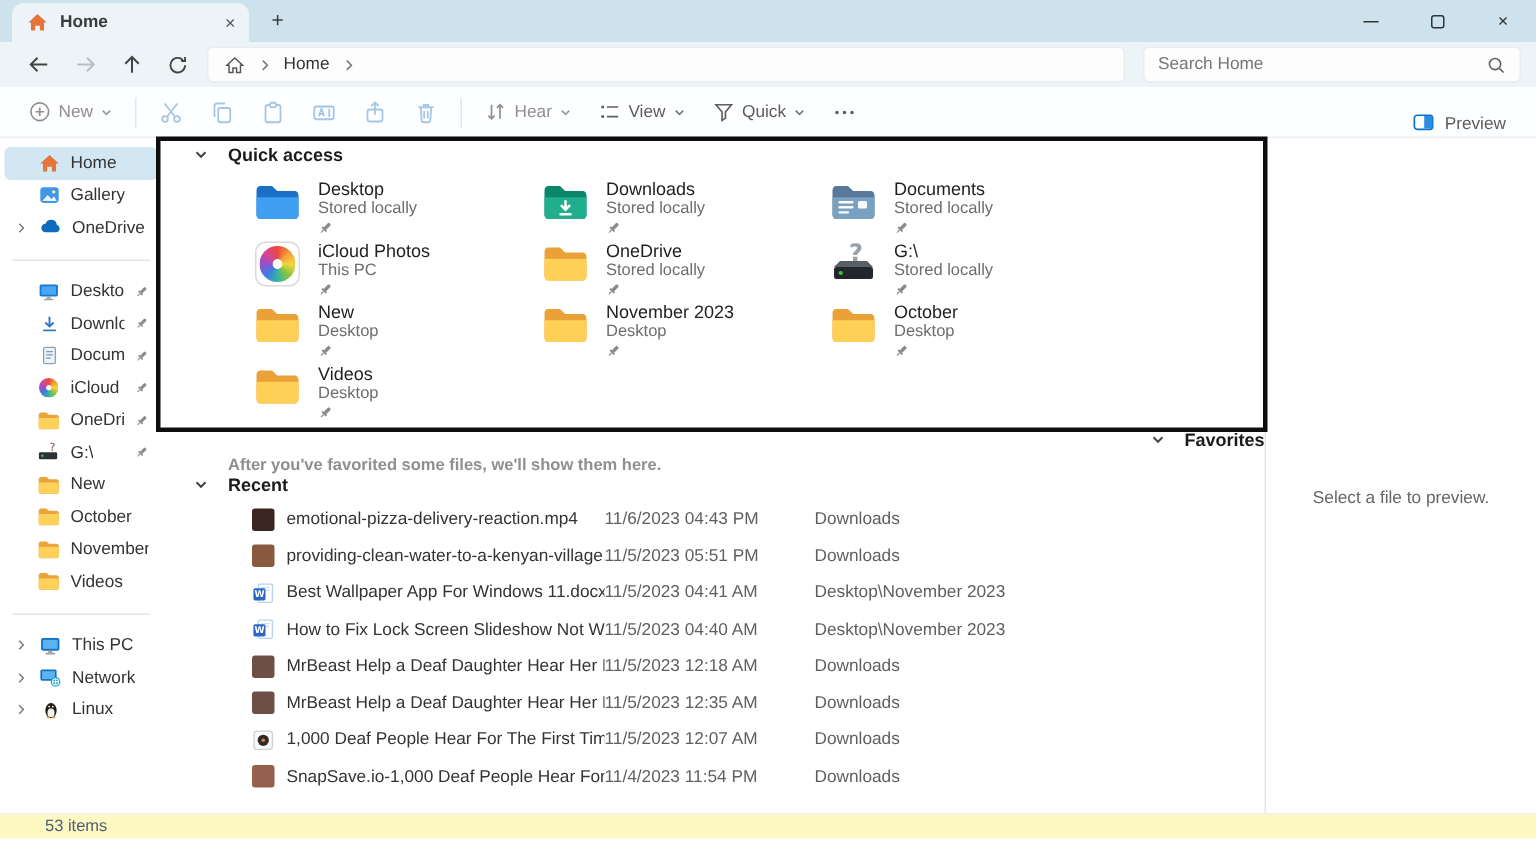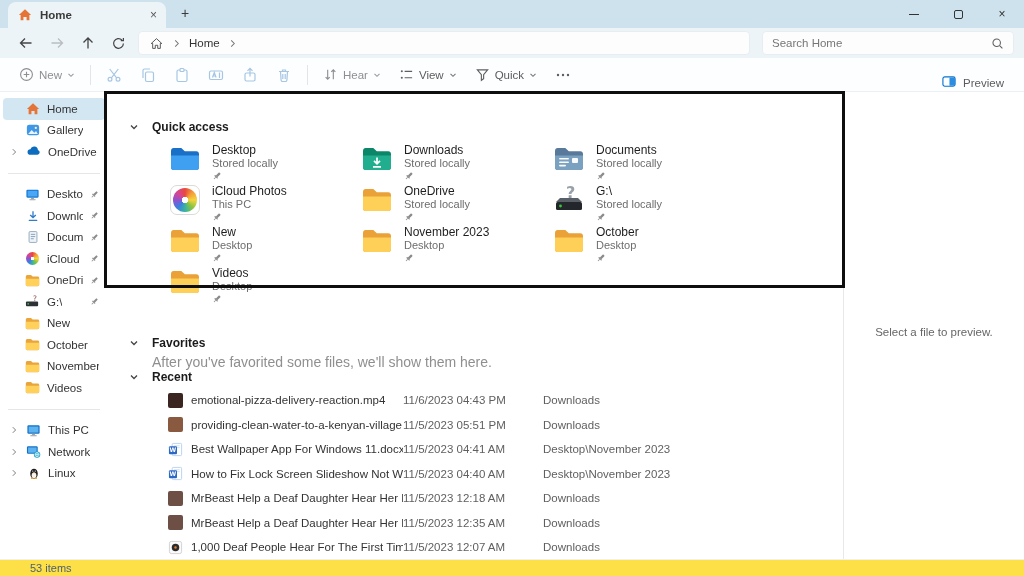--- a/index.html
+++ b/index.html
@@ -52,57 +52,57 @@
   .side-label { font-size:11.5px; color:#333; white-space:nowrap; overflow:hidden; }
   .side-pin { margin-left:auto; display:flex; }
   .side-chevron { display:flex; margin-right:1px; }
   .side-sep { height:1px; background:#e6e6e6; margin:10px 8px; }
   .icon15 { width:15px; height:15px; flex:none; display:flex; align-items:center; justify-content:center; }
   .mini-pinwheel { width:13px; height:13px; border-radius:50%;
     background: radial-gradient(circle,#ffffff 0 1.5px, rgba(255,255,255,0) 2px),
     conic-gradient(#e8483f,#f59d38,#f4d53e,#8cc43f,#37b3a2,#3d7de2,#9351cc,#d74590,#e8483f); }
 
   
-  .content { position:relative; width:735px; flex:none; padding:28px 0 0 21px; overflow:hidden; }
+  .content { position:relative; width:735px; flex:none; padding:4px 0 0 21px; overflow:hidden; }
   .sec-header { display:flex; align-items:center; gap:13px; height:14px; }
   .sec-title { font-size:12px; font-weight:700; color:#1b1b1b; }
 
   .qa-grid { margin:10px 0 0 39px; display:grid; grid-template-columns:repeat(3,192px); grid-auto-rows:41px; }
   .qa-tile { display:flex; gap:10px; align-items:flex-start; }
   .qa-icon { width:34px; height:30px; flex:none; display:flex; align-items:center; justify-content:center; }
   .qa-text { display:flex; flex-direction:column; }
   .qa-name { font-size:12px; color:#1f1f1f; line-height:13px; white-space:nowrap; }
   .qa-sub  { font-size:11px; color:#6d6d6d; line-height:13px; }
   .qa-pin  { margin-top:1px; display:flex; }
   .icloud-box { width:30px; height:30px; background:#fff; border:1px solid #dadada; border-radius:7px;
                 display:flex; align-items:center; justify-content:center; }
   .pinwheel { width:24px; height:24px; border-radius:50%;
     background: radial-gradient(circle,#ffffff 0 3px, rgba(255,255,255,0) 3.5px),
     conic-gradient(#e8483f,#f59d38,#f4d53e,#8cc43f,#37b3a2,#3d7de2,#9351cc,#d74590,#e8483f); }
 
-  .fav-header { margin-top:28px; }
-  .fav-empty { margin:4px 0 0 23px; font-size:14px; color:#8f8f8f; }
+  .fav-header { margin-top:2px;justify-content:flex-end; }
+  .fav-empty { margin:4px 0 0 23px; font-size:11px; color:#8f8f8f;font-weight:bold; }
   .rec-header { margin-top:0; }
 
   .file-list { margin-top:4px; }
   .file-row { height:24.5px; display:flex; align-items:center; padding-left:39px; }
   .file-icon { width:15px; height:15px; flex:none; margin-right:8px; display:flex; }
   .video-thumb { width:15px; height:15px; border-radius:2px; }
   .file-name { width:212px; font-size:11.5px; color:#333; white-space:nowrap; overflow:hidden; }
   .file-date { width:140px; font-size:11.5px; color:#5f5f5f; white-space:nowrap; }
   .file-loc  { font-size:11.5px; color:#5f5f5f; white-space:nowrap; }
   .partial-row { height:5px; overflow:hidden; padding-left:39px; }
   .partial-icon { width:13px; height:4px; border-radius:1px; background:#333; }
 
   .divider-v { width:1px; background:#e8e8e8; flex:none; }
   .preview-pane { flex:1; position:relative; }
   .preview-text { position:absolute; top:234px; left:0; right:0; text-align:center; font-size:11.5px; color:#666; }
 
   
-  .statusbar { position:absolute; left:0; right:0; bottom:0; height:17px; background:#fde047;
+  .statusbar { position:absolute; left:0; right:0; bottom:17px; height:17px; background:#fef9c3;
                border-top:1px solid #eef0f2; display:flex; align-items:center; padding-left:30px; }
   .status-count { font-size:11px; color:#4c5f73; }
 
   
   .highlight-rect { position:absolute; left:104px; top:91px; width:741px; height:197px;
                     border:3px solid #0e0e0e; z-index:40; pointer-events:none; }
 </style>
 </head>
 <body>
 

